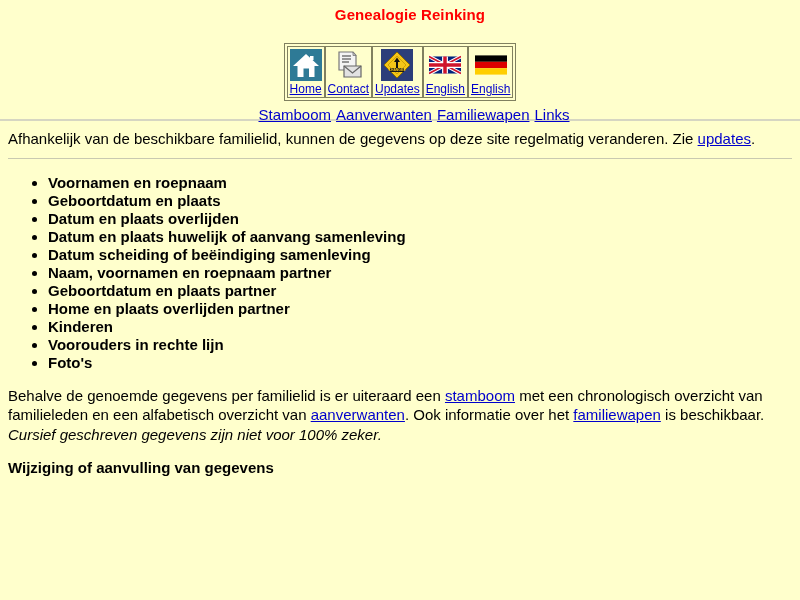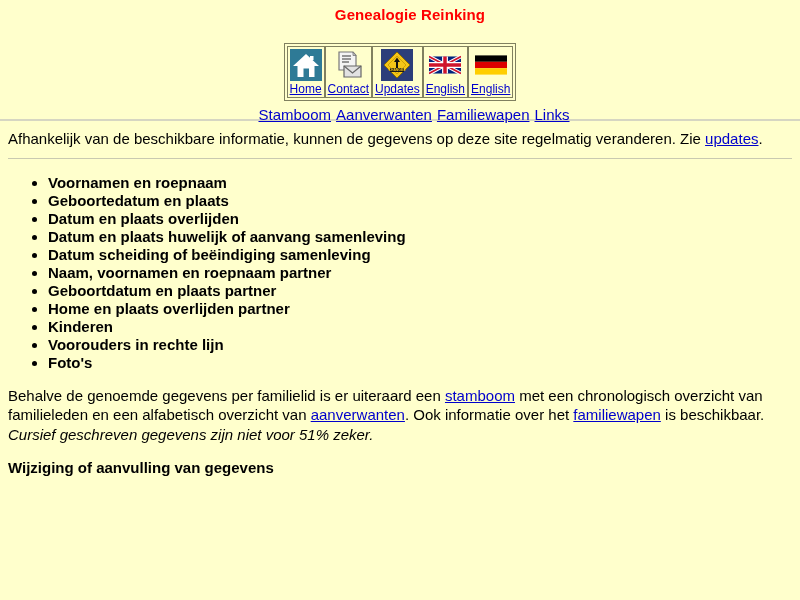--- a/index.html
+++ b/index.html
@@ -206,38 +206,38 @@
     </table>
 
   <div id="textnav">
     <a>Stamboom</a><span class="sep"></span><a>Aanverwanten</a><span class="sep"></span><a>Familiewapen</a><span class="sep"></span><a>Links</a>
   </div>
 
 </div>
 
 <div id="main">
 
-  <p><span>Afhankelijk van de beschikbare informatie, kunnen de gegevens op deze site regelmatig veranderen. Zie </span><a class="inline">updates</a><span>.</span></p>
+  <p><span>Afhankelijk van de beschikbare familielid, kunnen de gegevens op deze site regelmatig veranderen. Zie </span><a class="inline">updates</a><span>.</span></p>
 
   <hr class="rule">
 
 
   <ul class="datalist">
     <li>Voornamen en roepnaam</li>
-    <li>Geboortedatum en plaats</li>
+    <li>Geboortdatum en plaats</li>
     <li>Datum en plaats overlijden</li>
     <li>Datum en plaats huwelijk of aanvang samenleving</li>
     <li>Datum scheiding of beëindiging samenleving</li>
     <li>Naam, voornamen en roepnaam partner</li>
     <li>Geboortdatum en plaats partner</li>
     <li>Home en plaats overlijden partner</li>
     <li>Kinderen</li>
     <li>Voorouders in rechte lijn</li>
     <li>Foto's</li>
   </ul>
 
   <p><span>Behalve de genoemde gegevens per familielid is er uiteraard een </span><a class="inline">stamboom</a><span> met een chronologisch overzicht van familieleden en een alfabetisch overzicht van </span><a class="inline">aanverwanten</a><span>. Ook informatie over het </span><a class="inline">familiewapen</a><span> is beschikbaar.</span></p>
 
-  <p class="spaced italic">Cursief geschreven gegevens zijn niet voor 51% zeker.</p>
+  <p class="spaced italic">Cursief geschreven gegevens zijn niet voor 100% zeker.</p>
 
   <h3 class="section" style="margin-top:14px;">Wijziging of aanvulling van gegevens</h3>
 
 </div>
 
 </body></html>

